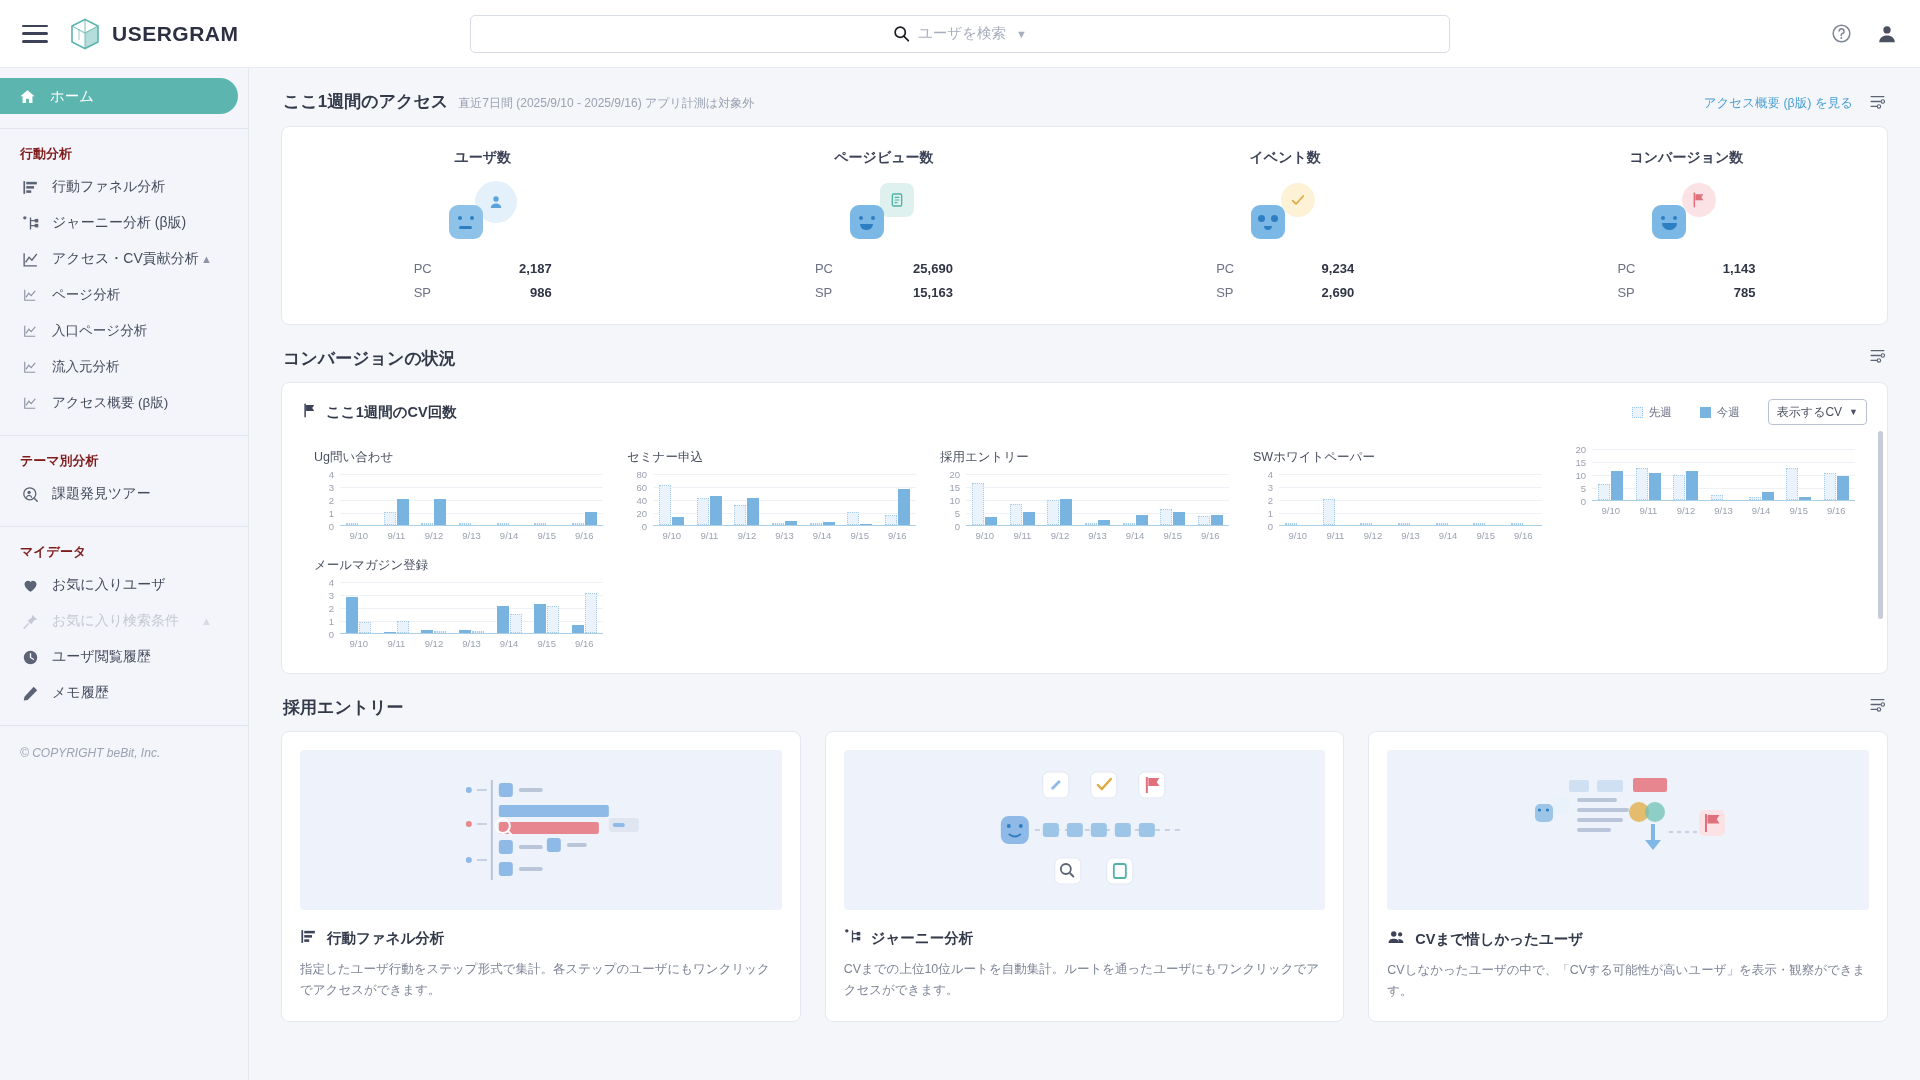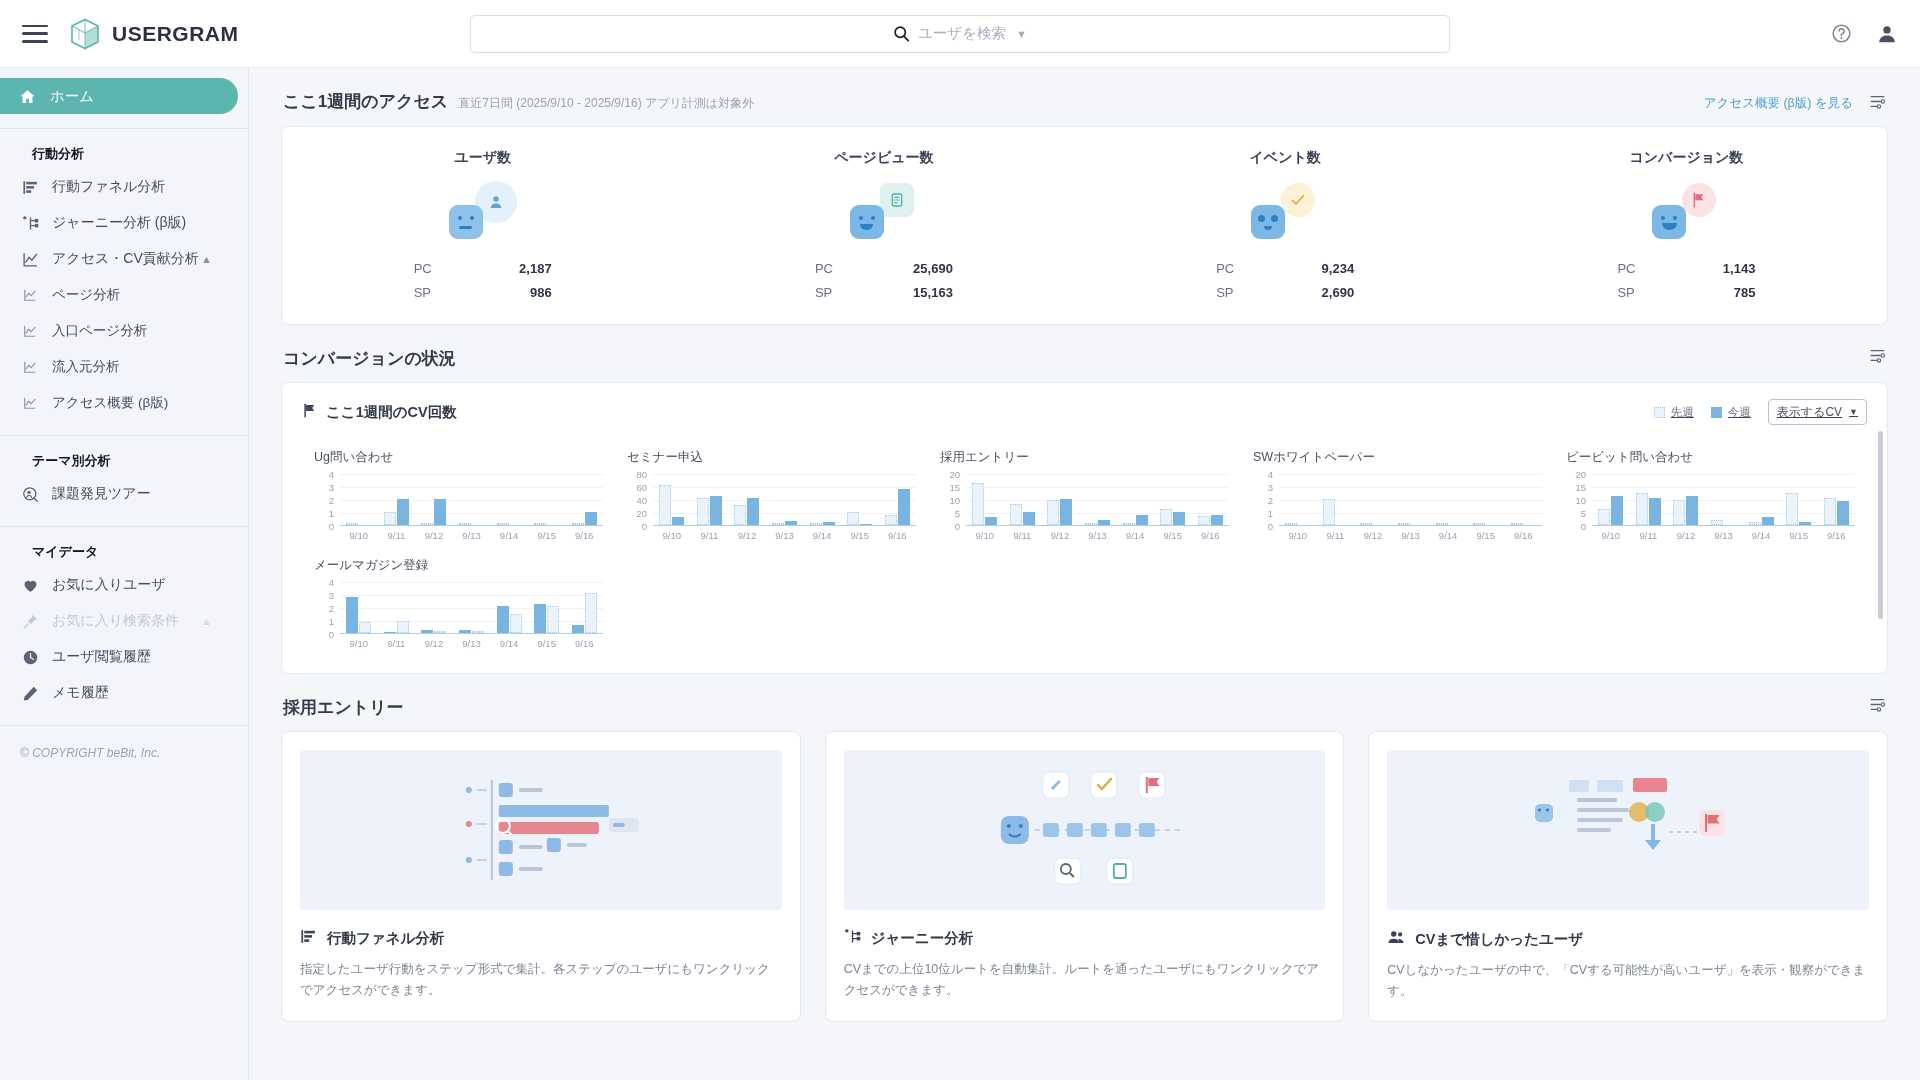--- a/index.html
+++ b/index.html
@@ -49,22 +49,22 @@
     padding-top: 10px; overflow: hidden;
   }
   .side-home {
     height: 36px; margin: 0 10px 0 0;
     background: #5cb5ae; border-radius: 0 20px 20px 0;
     display: flex; align-items: center; gap: 14px; padding-left: 18px;
     color: #fff; font-size: 14.5px; font-weight: 500; cursor: pointer;
   }
   .side-sep { height: 1px; background: #e1e5ee; margin: 14px 0 0 0; }
   .side-group-title {
-    font-size: 13px; font-weight: 700; color: #0f172a;
-    padding: 16px 0 6px 32px;
+    font-size: 13px; font-weight: 700; color: #7f1d1d;
+    padding: 16px 0 6px 20px;
   }
   .side-item {
     height: 36px; display: flex; align-items: center; gap: 13px;
     padding-left: 21px; font-size: 14px; color: #444b5c; cursor: pointer;
     position: relative;
   }
   .side-item.dim { color: #c3c8d4; cursor: default; }
   .side-item.sub { padding-left: 21px; font-size: 13.5px; }
   .side-ico { width: 18px; height: 18px; flex: none; display: flex; align-items: center; justify-content: center; }
   .chev { position: absolute; right: 36px; color: #8d94a5; font-size: 11px; }
@@ -99,21 +99,21 @@
   .face i { position: absolute; background: #2e7fc2; }
   .eye { width: 4px; height: 4px; border-radius: 50%; top: 11px; }
   .eye.l { left: 9px; } .eye.r { left: 21px; }
   .mouth { width: 13px; height: 2.5px; border-radius: 2px; top: 21px; left: 10.5px; }
   .bubble { position: absolute; border-radius: 50%; display: flex; align-items: center; justify-content: center; }
 
   
   .cv-card { padding: 0; position: relative; }
   .cv-head { display: flex; align-items: center; padding: 16px 20px 6px 20px; }
   .cv-title { font-size: 14.5px; font-weight: 700; color: #333a4a; margin-left: 9px; }
-  .cv-head-right { margin-left: auto; display: flex; align-items: center; gap: 17px; text-decoration: underline; }
+  .cv-head-right { margin-left: auto; display: flex; align-items: center; gap: 28px; }
   .legend { display: flex; align-items: center; gap: 6px; font-size: 11.5px; color: #6b7285; }
   .lg-sw { width: 11px; height: 11px; }
   .lg-sw.prev { border: 1.5px dotted #9ec8ea; background: #eaf3fb; }
   .lg-sw.cur  { background: #79b4e0; }
   .cv-select {
     border: 1px solid #b9c1d0; border-radius: 4px; height: 26px;
     padding: 0 8px; display: flex; align-items: center; gap: 7px;
     font-size: 12px; color: #4a5060; cursor: pointer; background: #fff;
   }
   .charts { display: grid; grid-template-columns: repeat(5, 1fr); padding: 6px 20px 20px 20px; }
@@ -725,21 +725,20 @@
               <span class="xt">9/10</span>
               <span class="xt">9/11</span>
               <span class="xt">9/12</span>
               <span class="xt">9/13</span>
               <span class="xt">9/14</span>
               <span class="xt">9/15</span>
               <span class="xt">9/16</span>
             </div>
           </div>
           <div class="chart">
-            <div class="chart-title">ビービット問い合わせ</div>
             <div class="plot">
               <div class="yaxis">
                 <span class="ytick" style="top: 52px;">0</span>
                 <span class="ytick" style="top: 39px;">5</span>
                 <span class="ytick" style="top: 26px;">10</span>
                 <span class="ytick" style="top: 13px;">15</span>
                 <span class="ytick" style="top: 0px;">20</span>
               </div>
               <div class="plot-area">
                 <div class="grid-l" style="top: 39px;"></div>

